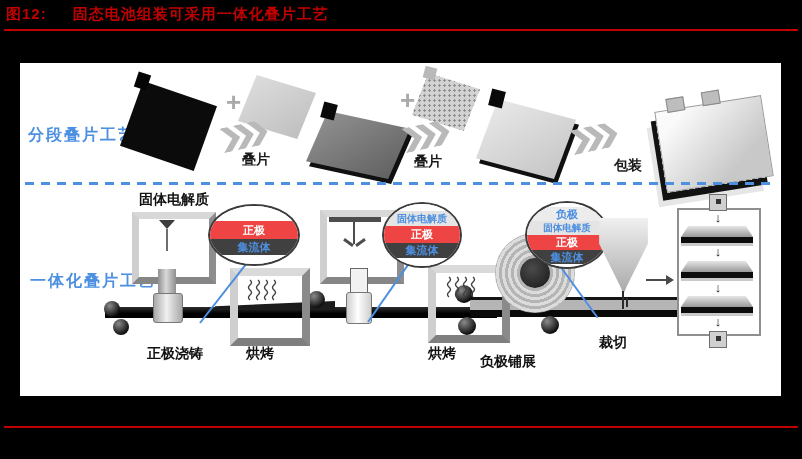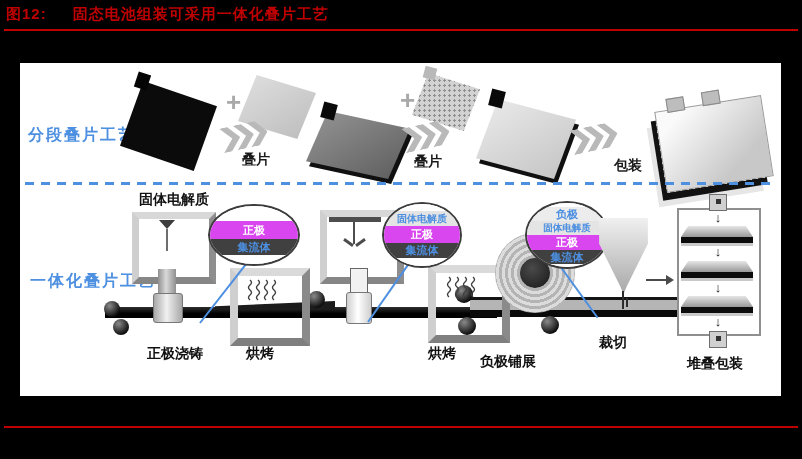--- a/index.html
+++ b/index.html
@@ -36,21 +36,21 @@
   .neck{position:absolute;background:linear-gradient(90deg,#8f8f8f,#d9d9d9 45%,#8f8f8f);}
   .collar{position:absolute;background:linear-gradient(90deg,#a8a8a8,#f0f0f0 45%,#a8a8a8);border-radius:3px;border:1px solid #777;}
   .belt{position:absolute;background:linear-gradient(180deg,#2e2e2e,#000 60%);}
   .laminate{position:absolute;background:linear-gradient(180deg,#141414 0 3px,#b5b5b5 3px 13px,#0a0a0a 13px 100%);}
   .coat-wedge{position:absolute;background:#1c1c1c;clip-path:polygon(0 65%,100% 0,100% 100%,0 100%);}
   
   .callout{position:absolute;border:2px solid #3c3c3c;border-radius:50%;overflow:hidden;background:#fff;
     display:flex;flex-direction:column;}
   .band{display:flex;align-items:center;justify-content:center;font-weight:bold;font-size:11px;line-height:1;}
   .band.blank{background:#fff;}
-  .band.cathode{background:#d946ef;color:#fff;}
+  .band.cathode{background:#ef4444;color:#fff;}
   .band.collector{background:#404040;color:#4D8FE0;}
   .band.electrolyte{background:#e4e4e4;color:#4D8FE0;}
   .band.anode{background:#ececec;color:#4D8FE0;}
   .connector{position:absolute;height:2px;background:#4D8FE0;transform-origin:left center;}
   
   .cone{position:absolute;background:linear-gradient(180deg,#f0f0f0,#a8a8a8);
     clip-path:polygon(4% 0,96% 0,96% 34%,56% 90%,50% 100%,44% 90%,4% 34%);}
   .stack-frame{position:absolute;border:2px solid #8f8f8f;background:#fff;}
   .sq{position:absolute;width:16px;height:15px;background:#d0d0d0;border:1px solid #6f6f6f;}
   .sq i{display:block;width:5px;height:5px;background:#333;margin:4px auto 0;}
@@ -256,16 +256,15 @@
       <div class="trap"></div>
         <div class="blk"></div>
         <div class="base"></div>
     </div>
 
     <div class="station-label" style="left:105px;top:282px;width:100px;">正极浇铸</div>
     <div class="station-label" style="left:210px;top:282px;width:60px;">烘烤</div>
     <div class="station-label" style="left:392px;top:282px;width:60px;">烘烤</div>
     <div class="station-label" style="left:438px;top:290px;width:100px;">负极铺展</div>
     <div class="station-label" style="left:563px;top:271px;width:60px;">裁切</div>
-    <div class="station-label" style="left:645px;top:292px;width:100px;">堆叠包装</div>
 
   </div>
 </div>
 
 </body></html>

